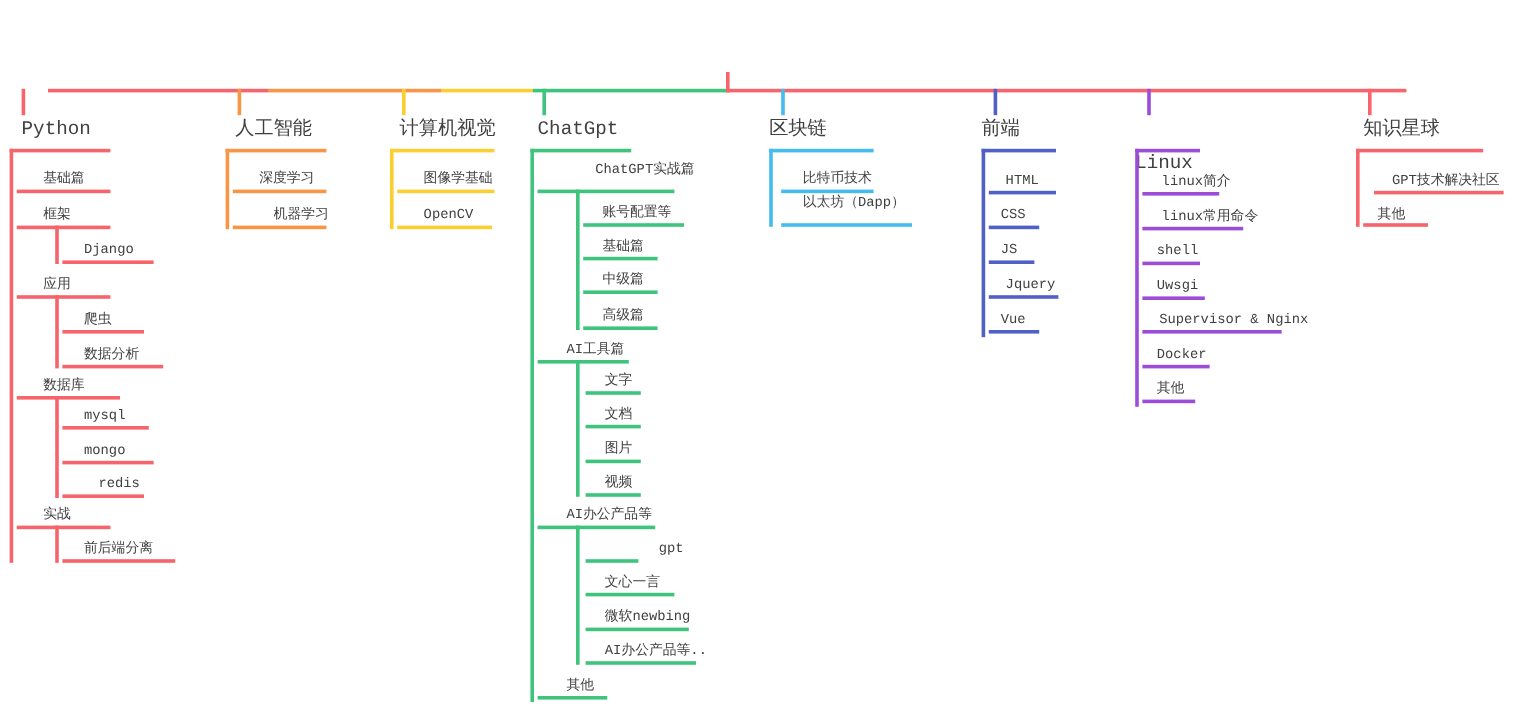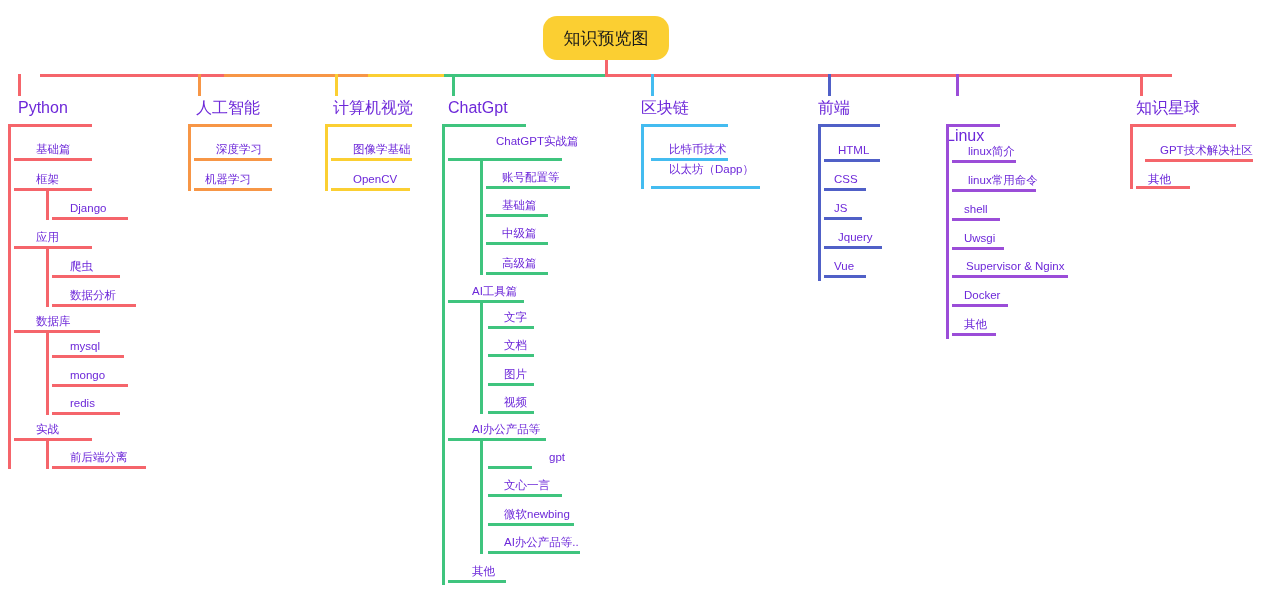--- a/index.html
+++ b/index.html
@@ -3,22 +3,23 @@
 <meta charset="utf-8">
 <style>
   html,body{margin:0;padding:0;}
   body{
     width:1267px;height:601px;background:#ffffff;
     font-family:"Liberation Sans","DejaVu Sans",sans-serif;
     overflow:hidden;position:relative;
   }
   #mindmap{position:absolute;left:0;top:0;width:1267px;height:601px;}
   .node-label{
-    position:absolute;white-space:nowrap;color:#6d28d9;
+    position:absolute;white-space:nowrap;color:#404040;
     line-height:1;
+    font-family:Liberation Mono, monospace;
   }
   .root-node{
     position:absolute;background:#FBCF32;border-radius:14px;
     display:flex;align-items:center;justify-content:center;
     color:#1a1a1a;font-size:17px;white-space:nowrap;
     box-sizing:border-box;
   }
   .lvl1{font-size:16px;}
   .lvl2{font-size:11.5px;}
   .lvl3{font-size:11.5px;}
@@ -26,21 +27,20 @@
 </style>
 </head>
 <body>
 
 <div id="mindmap">
     <div class="seg" style="left: 40px; top: 74px; width: 184px; height: 3px; background: rgb(245, 101, 107);"></div>
     <div class="seg" style="left: 224px; top: 74px; width: 144px; height: 3px; background: rgb(247, 150, 70);"></div>
     <div class="seg" style="left: 368px; top: 74px; width: 76px; height: 3px; background: rgb(251, 207, 50);"></div>
     <div class="seg" style="left: 444px; top: 74px; width: 162px; height: 3px; background: rgb(63, 196, 126);"></div>
     <div class="seg" style="left: 606px; top: 74px; width: 566px; height: 3px; background: rgb(245, 101, 107);"></div>
-    <div class="root-node" style="left: 543px; top: 16px; width: 126px; height: 44px; background: rgb(251, 207, 50);">知识预览图</div>
     <div class="seg" style="left: 605px; top: 60px; width: 3px; height: 17px; background: rgb(245, 101, 107);"></div>
     <div class="seg" style="left: 18px; top: 74px; width: 3px; height: 22px; background: rgb(245, 101, 107);"></div>
     <div class="node-label lvl1" style="left: 18px; top: 100px;">Python</div>
     <div class="seg" style="left: 8px; top: 124px; width: 84px; height: 3px; background: rgb(245, 101, 107);"></div>
     <div class="seg" style="left: 8px; top: 124px; width: 3px; height: 345px; background: rgb(245, 101, 107);"></div>
     <div class="seg" style="left: 46px; top: 188px; width: 3px; height: 32px; background: rgb(245, 101, 107);"></div>
     <div class="seg" style="left: 46px; top: 246px; width: 3px; height: 61px; background: rgb(245, 101, 107);"></div>
     <div class="seg" style="left: 46px; top: 330px; width: 3px; height: 85px; background: rgb(245, 101, 107);"></div>
     <div class="seg" style="left: 46px; top: 438px; width: 3px; height: 31px; background: rgb(245, 101, 107);"></div>
     <div class="node-label lvl2" style="left: 36px; top: 144px;">基础篇</div>
@@ -54,33 +54,33 @@
     <div class="node-label lvl3" style="left: 70px; top: 261px;">爬虫</div>
     <div class="seg" style="left: 52px; top: 275px; width: 68px; height: 3px; background: rgb(245, 101, 107);"></div>
     <div class="node-label lvl3" style="left: 70px; top: 290px;">数据分析</div>
     <div class="seg" style="left: 52px; top: 304px; width: 84px; height: 3px; background: rgb(245, 101, 107);"></div>
     <div class="node-label lvl2" style="left: 36px; top: 316px; text-align: center;">数据库</div>
     <div class="seg" style="left: 14px; top: 330px; width: 86px; height: 3px; background: rgb(245, 101, 107);"></div>
     <div class="node-label lvl3" style="left: 70px; top: 341px;">mysql</div>
     <div class="seg" style="left: 52px; top: 355px; width: 72px; height: 3px; background: rgb(245, 101, 107);"></div>
     <div class="node-label lvl3" style="left: 70px; top: 370px;">mongo</div>
     <div class="seg" style="left: 52px; top: 384px; width: 76px; height: 3px; background: rgb(245, 101, 107);"></div>
-    <div class="node-label lvl3" style="left: 70px; top: 398px;">redis</div>
+    <div class="node-label lvl3" style="left: 82px; top: 398px;">redis</div>
     <div class="seg" style="left: 52px; top: 412px; width: 68px; height: 3px; background: rgb(245, 101, 107);"></div>
     <div class="node-label lvl2" style="left: 36px; top: 424px;">实战</div>
     <div class="seg" style="left: 14px; top: 438px; width: 78px; height: 3px; background: rgb(245, 101, 107);"></div>
     <div class="node-label lvl3" style="left: 70px; top: 452px;">前后端分离</div>
     <div class="seg" style="left: 52px; top: 466px; width: 94px; height: 3px; background: rgb(245, 101, 107);"></div>
     <div class="seg" style="left: 198px; top: 74px; width: 3px; height: 22px; background: rgb(247, 150, 70);"></div>
     <div class="node-label lvl1" style="left: 196px; top: 100px;">人工智能</div>
     <div class="seg" style="left: 188px; top: 124px; width: 84px; height: 3px; background: rgb(247, 150, 70);"></div>
     <div class="seg" style="left: 188px; top: 124px; width: 3px; height: 67px; background: rgb(247, 150, 70);"></div>
     <div class="node-label lvl2" style="left: 216px; top: 144px;">深度学习</div>
     <div class="seg" style="left: 194px; top: 158px; width: 78px; height: 3px; background: rgb(247, 150, 70);"></div>
-    <div class="node-label lvl2" style="left: 205px; top: 174px;">机器学习</div>
+    <div class="node-label lvl2" style="left: 228px; top: 174px;">机器学习</div>
     <div class="seg" style="left: 194px; top: 188px; width: 78px; height: 3px; background: rgb(247, 150, 70);"></div>
     <div class="seg" style="left: 335px; top: 74px; width: 3px; height: 22px; background: rgb(251, 207, 50);"></div>
     <div class="node-label lvl1" style="left: 333px; top: 100px;">计算机视觉</div>
     <div class="seg" style="left: 325px; top: 124px; width: 87px; height: 3px; background: rgb(251, 207, 50);"></div>
     <div class="seg" style="left: 325px; top: 124px; width: 3px; height: 67px; background: rgb(251, 207, 50);"></div>
     <div class="node-label lvl2" style="left: 353px; top: 144px;">图像学基础</div>
     <div class="seg" style="left: 331px; top: 158px; width: 81px; height: 3px; background: rgb(251, 207, 50);"></div>
     <div class="node-label lvl2" style="left: 353px; top: 174px;">OpenCV</div>
     <div class="seg" style="left: 331px; top: 188px; width: 79px; height: 3px; background: rgb(251, 207, 50);"></div>
     <div class="seg" style="left: 452px; top: 74px; width: 3px; height: 22px; background: rgb(63, 196, 126);"></div>

